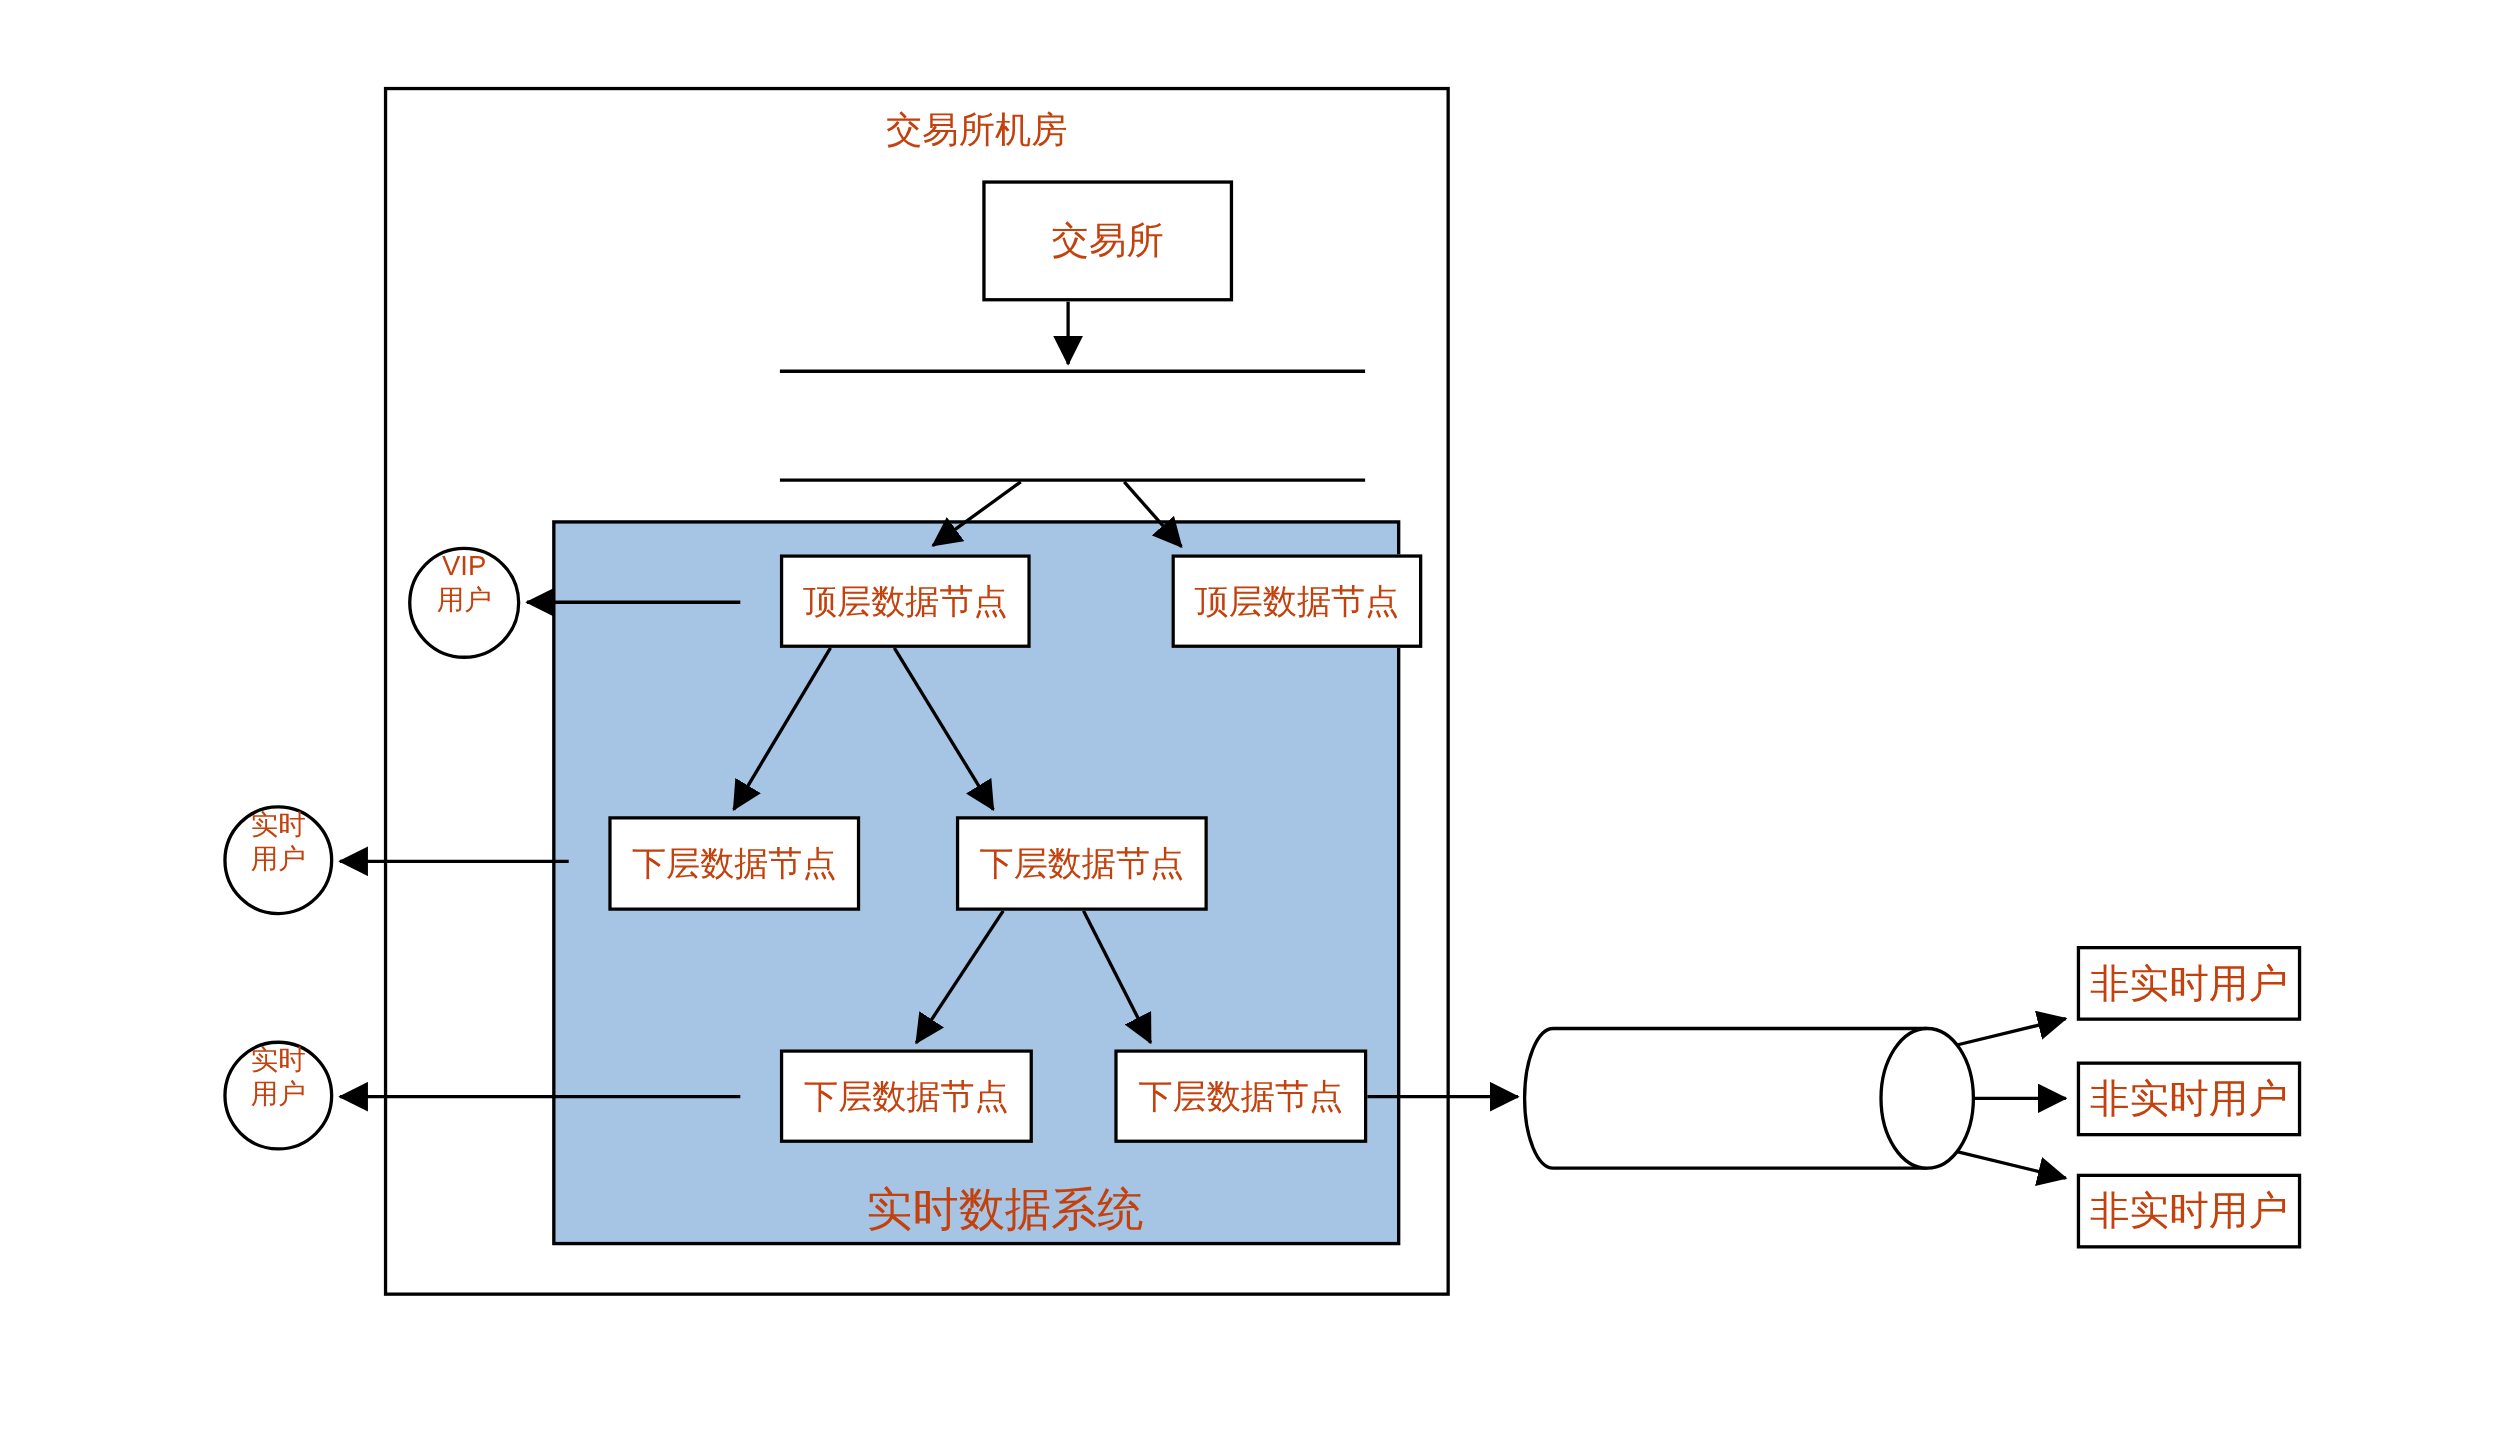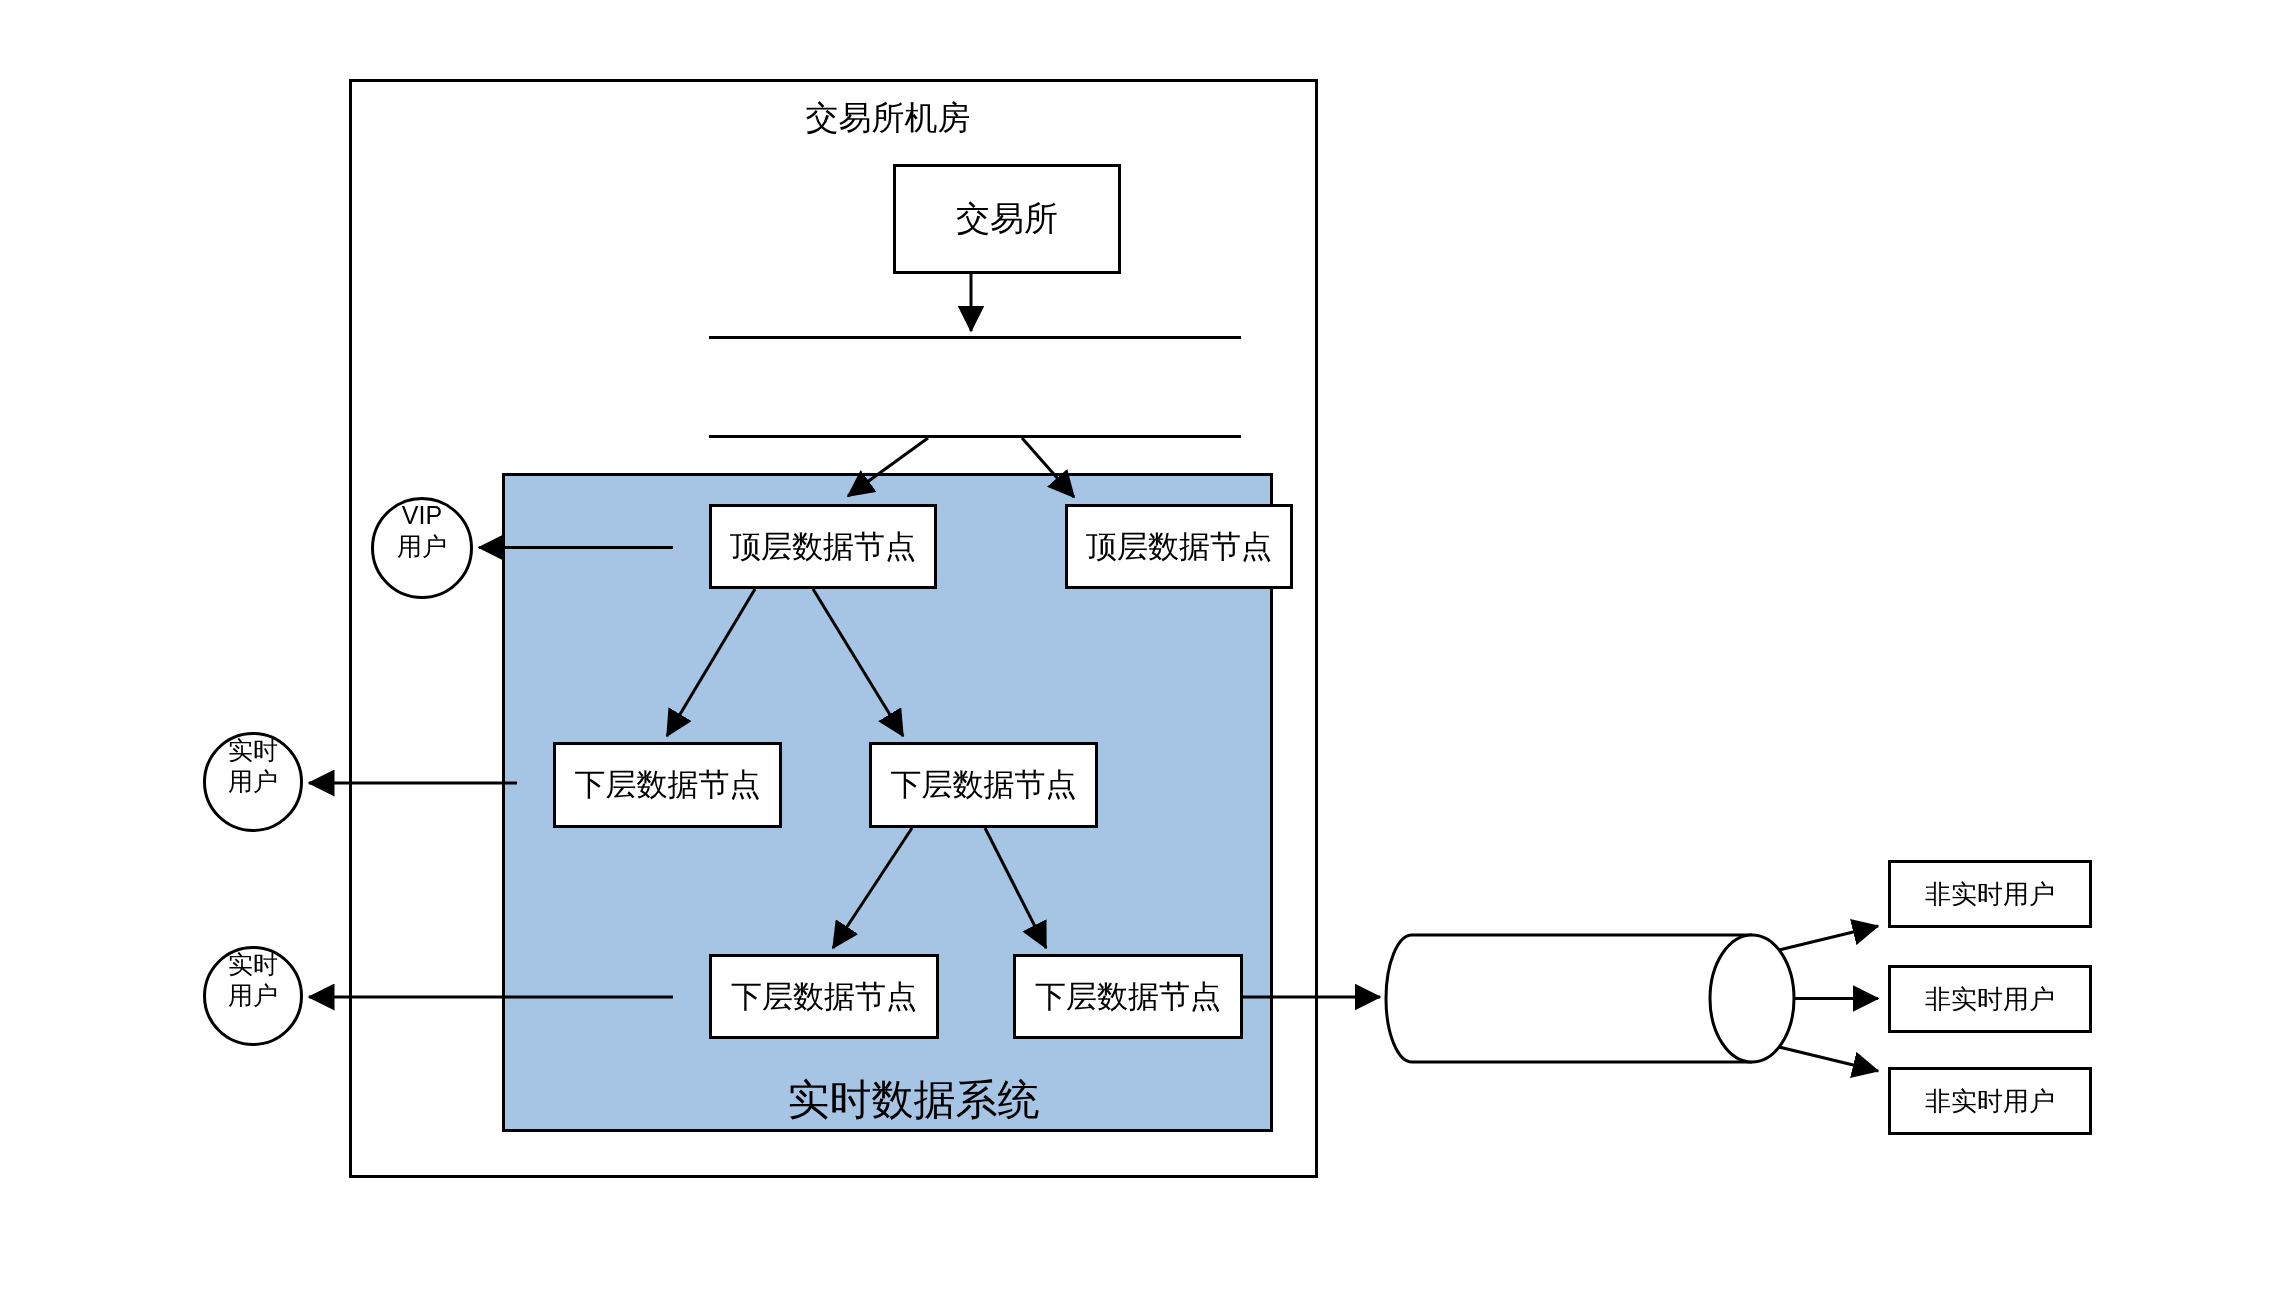--- a/index.html
+++ b/index.html
@@ -1,21 +1,21 @@
 <!DOCTYPE html>
 <html><head>
 <meta charset="utf-8">
 <style>
   html,body{margin:0;padding:0;background:#ffffff;}
   .canvas{
     position:relative;
     width:2271px;height:1302px;
     background:#ffffff;
     font-family:"Liberation Sans","DejaVu Sans",sans-serif;
-    color:#000000;
+    color:#c2410c;
     overflow:hidden;
   }
   .abs{position:absolute;box-sizing:border-box;}
   .outer-box{
     left:349px;top:79px;width:969px;height:1099px;
     border:3px solid #000;background:transparent;z-index:1;
   }
   .region-blue{
     left:502px;top:473px;width:771px;height:659px;
     border:3px solid #000;z-index:2;
@@ -44,21 +44,21 @@
     border:3px solid #000;border-radius:50%;background:#fff;
     display:flex;flex-direction:column;align-items:center;
     font-size:25px;line-height:31px;text-align:center;z-index:4;
   }
   .vip-circle{left:371px;top:497px;width:102px;height:102px;}
   .rt1-circle{left:203px;top:732px;width:100px;height:100px;}
   .rt2-circle{left:203px;top:946px;width:100px;height:100px;}
   .cyl-label{left:1386px;top:973px;width:370px;height:50px;font-size:32px;z-index:4;}
   .nrt-box{
     left:1888px;width:204px;height:68px;background:#fff;border:3px solid #000;
-    display:flex;align-items:center;justify-content:center;font-size:26px;z-index:4;
+    display:flex;align-items:center;justify-content:center;font-size:36px;z-index:4;
   }
   .nrt1{top:860px;} .nrt2{top:965px;} .nrt3{top:1067px;}
 </style>
 </head>
 <body>
 
 <div class="canvas">
 
   <div class="abs outer-box"></div>
 

